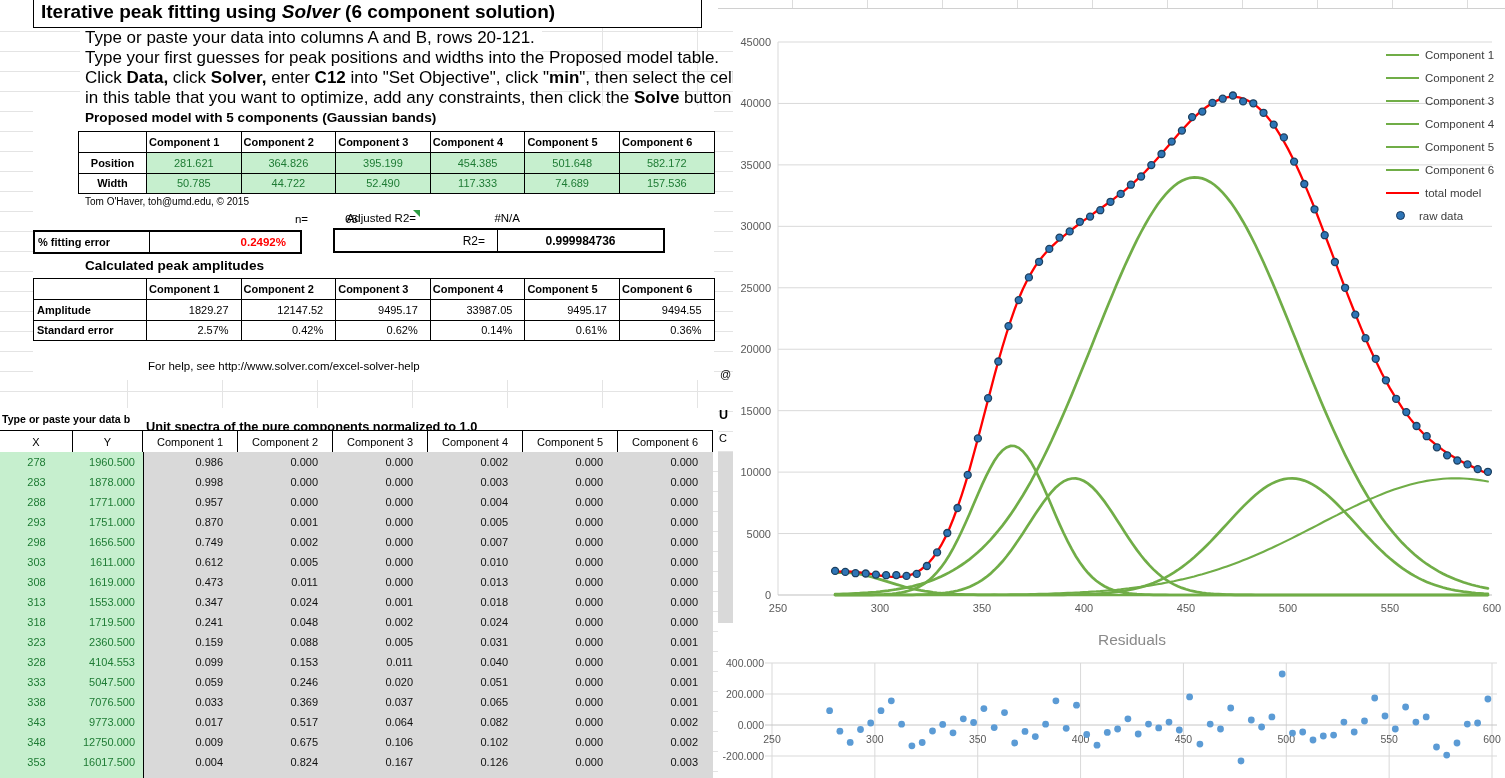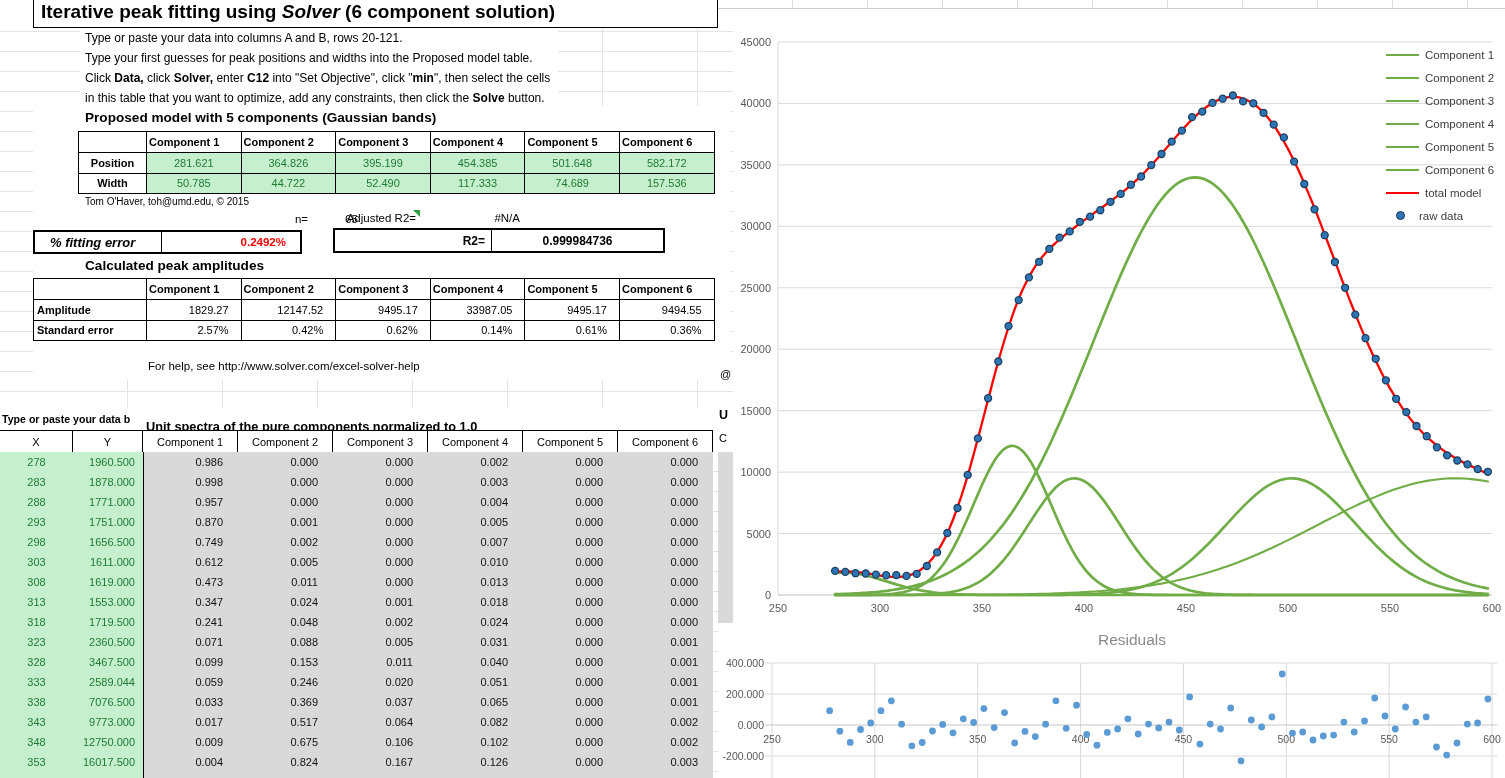--- a/index.html
+++ b/index.html
@@ -4,26 +4,26 @@
 <style>
   html,body{margin:0;padding:0;background:#fff;}
   #root{position:relative;width:1505px;height:778px;overflow:hidden;background:#fff;
         font-family:"Liberation Sans",sans-serif;color:#000;}
   
   #sheet{position:absolute;left:0;top:0;width:733px;height:778px;overflow:hidden;
     background-image:
       repeating-linear-gradient(to bottom, transparent 0 19px, #e4e4e4 19px 20px),
       repeating-linear-gradient(to right, transparent 0 94px, #e4e4e4 94px 95px);
     background-position:0 12px, 33px 0;}
-  .blk{position:absolute;background:#fff;padding-left:16px;}
+  .blk{position:absolute;background:#fff;}
   .abs{position:absolute;white-space:nowrap;}
   #title-block{left:33px;top:0;width:667px;height:27px;border:1px solid #000;border-top:none;}
   #sheet-title{position:absolute;left:7px;top:1px;font-size:19px;font-weight:bold;letter-spacing:0;}
   #instr-block{left:80px;top:28px;width:462px;height:80px;}
-  .instr{position:absolute;left:5px;font-size:12px;line-height:20px;white-space:nowrap;}
+  .instr{position:absolute;left:5px;font-size:17px;line-height:20px;white-space:nowrap;}
   .sec-title{font-size:13.6px;font-weight:bold;}
   
   .xgrid{position:absolute;display:grid;}
   .c{border-right:1px solid #000;border-bottom:1px solid #000;font-size:11px;
      display:flex;align-items:center;overflow:hidden;white-space:nowrap;background:#fff;}
   .c.hdr{font-weight:bold;padding-left:2px;}
   .c.lbl{font-weight:bold;justify-content:center;}
   .c.lbl2{font-weight:bold;padding-left:3px;}
   .c.grn{background:#C6EFCE;color:#1e7b34;justify-content:center;}
   .c.num{justify-content:flex-end;padding-right:12px;}
@@ -33,28 +33,28 @@
      grid-template-rows:21px 20.5px 20.5px;border-left:1px solid #000;border-top:1px solid #000;}
   
   #n-label{left:210px;top:213px;width:98px;text-align:right;font-size:11.5px;}
   #n-value{left:326px;top:213px;font-size:11.5px;margin-left:19px;}
   #adj-label{left:300px;top:212px;width:116px;text-align:right;font-size:11.5px;}
   #adj-value{left:420px;top:212px;width:100px;text-align:right;font-size:11.5px;}
   #adj-flag{position:absolute;left:413px;top:210px;width:0;height:0;
      border-top:7px solid #2f9e44;border-left:7px solid transparent;}
   #error-box{position:absolute;left:33px;top:230px;width:265px;height:20px;border:2px solid #000;
      display:flex;background:#fff;}
-  #error-box .elbl{width:111px;border-right:1px solid #000;font-size:13px;font-weight:bold;
-     display:flex;align-items:center;padding-left:15px;font-style:italic;}
+  #error-box .elbl{width:111px;border-right:1px solid #000;font-size:11px;font-weight:bold;
+     display:flex;align-items:center;padding-left:3px;}
   #error-box .eval{flex:1;display:flex;align-items:center;justify-content:flex-end;
      padding-right:14px;font-size:11.5px;font-weight:bold;color:#FF0000;}
   #r2-box{position:absolute;left:333px;top:228px;width:328px;height:21px;border:2px solid #000;
      display:flex;background:#fff;}
-  #r2-box .rlbl{width:150px;border-right:1px solid #000;font-size:12px;font-weight:bold;
-     display:flex;align-items:center;justify-content:flex-end;padding-right:6px;}
+  #r2-box .rlbl{width:150px;border-right:1px solid #000;font-size:12px;font-weight:normal;
+     display:flex;align-items:center;justify-content:flex-end;padding-right:12px;}
   #r2-box .rval{flex:1;display:flex;align-items:center;justify-content:center;
      font-size:12px;font-weight:bold;}
   
   #data-title-block{left:0;top:408px;width:718px;height:44px;}
   #data-label{position:absolute;left:2px;top:5px;width:140px;font-size:10.6px;font-weight:bold;
      overflow:hidden;white-space:nowrap;}
   #unit-title{position:absolute;left:146px;top:3px;font-size:12.8px;font-weight:bold;white-space:nowrap;margin-top:8px;}
   #data-header{left:0;top:430px;grid-template-columns:73px 70px repeat(6,95px);
      grid-template-rows:22px;border-top:1px solid #000;border-bottom:1px solid #000;}
   #data-header .c{border-bottom:none;justify-content:center;font-weight:normal;}
@@ -272,40 +272,40 @@
           <div class="dc m m0">0.241</div>
           <div class="dc m">0.048</div>
           <div class="dc m">0.002</div>
           <div class="dc m">0.024</div>
           <div class="dc m">0.000</div>
           <div class="dc m">0.000</div>
         </div>
         <div class="drow">
           <div class="dc x">323</div>
           <div class="dc y">2360.500</div>
-          <div class="dc m m0">0.071</div>
+          <div class="dc m m0">0.159</div>
           <div class="dc m">0.088</div>
           <div class="dc m">0.005</div>
           <div class="dc m">0.031</div>
           <div class="dc m">0.000</div>
           <div class="dc m">0.001</div>
         </div>
         <div class="drow">
           <div class="dc x">328</div>
-          <div class="dc y">3467.500</div>
+          <div class="dc y">4104.553</div>
           <div class="dc m m0">0.099</div>
           <div class="dc m">0.153</div>
           <div class="dc m">0.011</div>
           <div class="dc m">0.040</div>
           <div class="dc m">0.000</div>
           <div class="dc m">0.001</div>
         </div>
         <div class="drow">
           <div class="dc x">333</div>
-          <div class="dc y">2589.044</div>
+          <div class="dc y">5047.500</div>
           <div class="dc m m0">0.059</div>
           <div class="dc m">0.246</div>
           <div class="dc m">0.020</div>
           <div class="dc m">0.051</div>
           <div class="dc m">0.000</div>
           <div class="dc m">0.001</div>
         </div>
         <div class="drow">
           <div class="dc x">338</div>
           <div class="dc y">7076.500</div>

